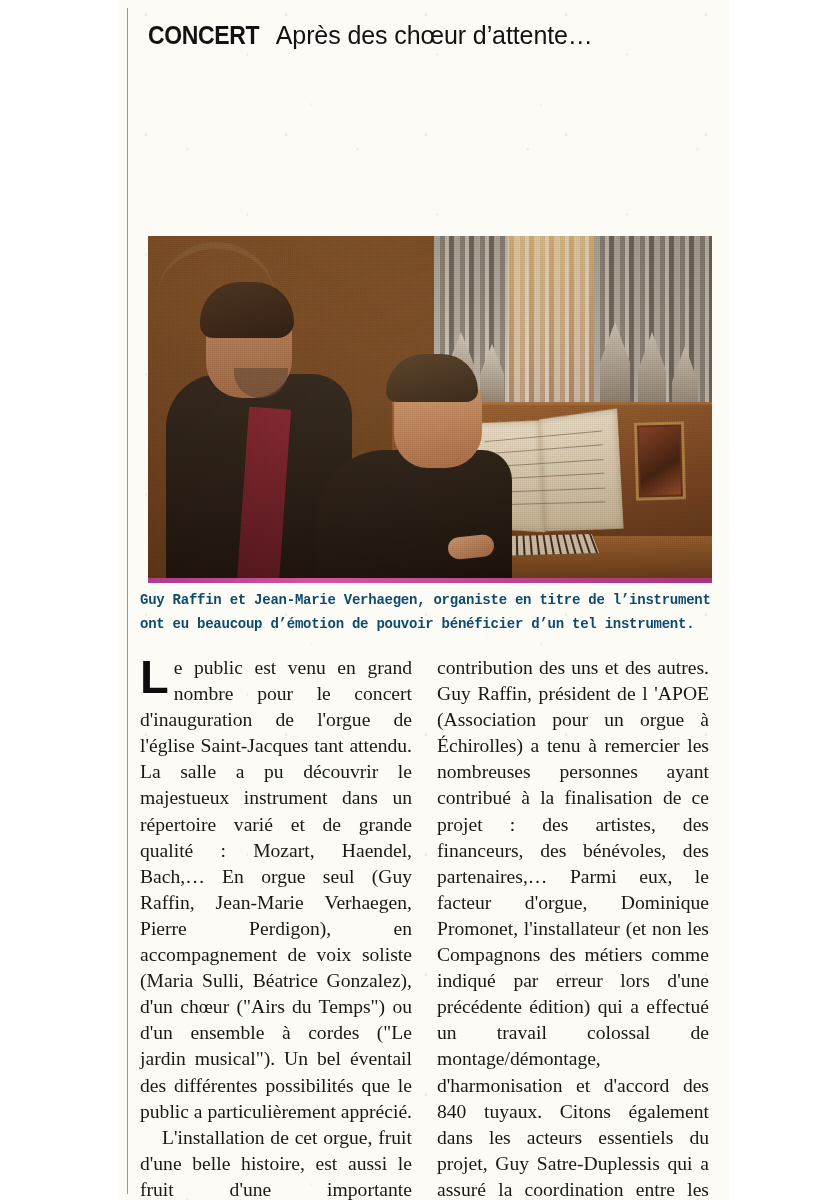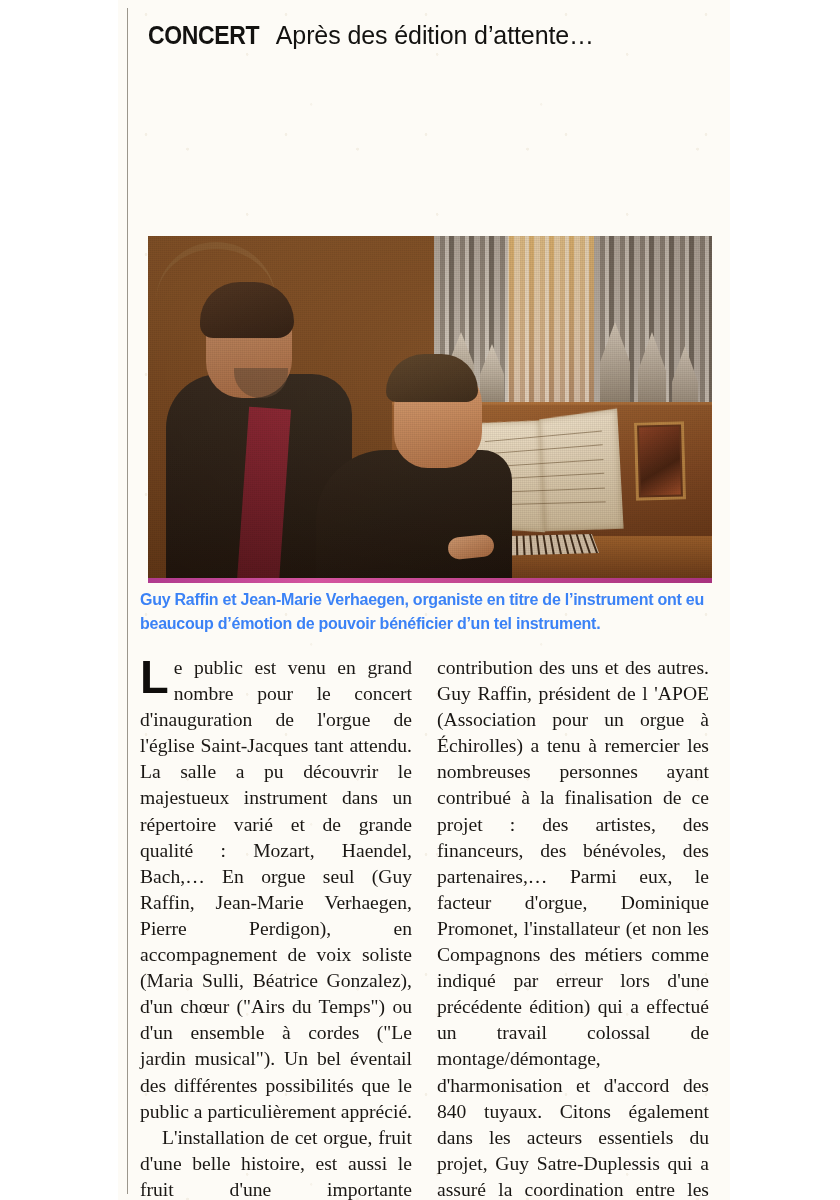--- a/index.html
+++ b/index.html
@@ -246,25 +246,25 @@
     width: 564px; height: 5px;
     background: linear-gradient(90deg,#b03a8e,#d4549f 30%,#c0458f 62%,#a8327f);
     z-index: 12;
   }
 
   
   .caption {
     position: absolute;
     left: 140px; top: 588px;
     width: 580px;
-    font-family: Liberation Sans, sans-serif;
+    font-family: Liberation Mono, monospace;
     font-weight: bold;
-    font-size: 16px;
+    font-size: 14px;
     line-height: 24px;
-    color: #3b82f6;
+    color: #0c4a6e;
     letter-spacing: -0.25px;
   }
 
   
   .col {
     position: absolute;
     top: 655px;
     width: 272px;
     font-family: "Liberation Serif", serif;
     font-size: 19.6px;
@@ -294,21 +294,21 @@
 <body>
 
 <div id="page">
 
   <div class="newsprint"></div>
   <div class="paper-speck"></div>
   <div class="margin-rule"></div>
 
   <div class="kicker">
     <span class="tag">CONCERT</span>
-    <span class="lede">Après des édition d’attente…</span>
+    <span class="lede">Après des chœur d’attente…</span>
   </div>
 
 
   <div class="photo">
     <div class="ph-wall">
       <div class="ph-wall-arch"></div>
     </div>
 
     <div class="ph-pipes"></div>
     <div class="ph-pipes-glow"></div>

